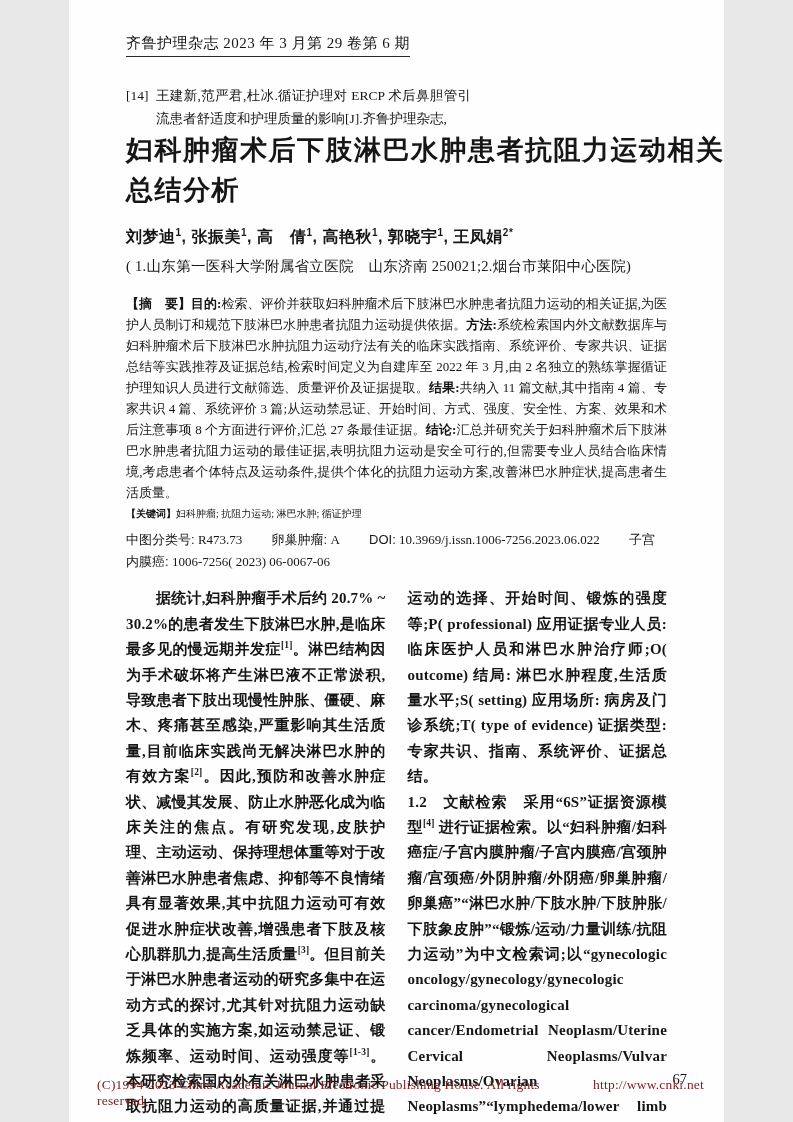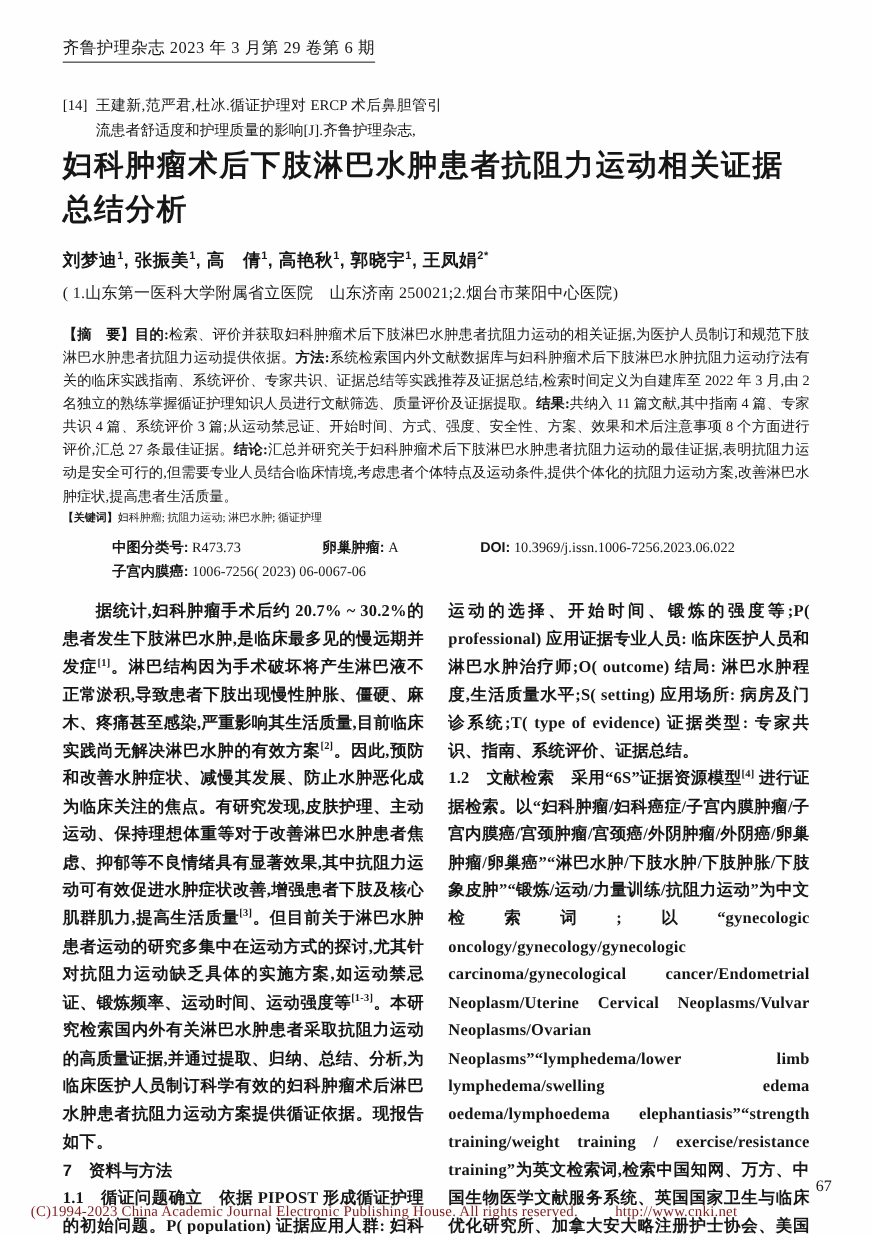--- a/index.html
+++ b/index.html
@@ -1,18 +1,18 @@
 <!DOCTYPE html>
 <html><head>
 <meta charset="utf-8">
 <style>
   html,body{margin:0;padding:0;background:#e8e8e8;}
   .page{
     position:relative;
-    width:793px;height:1122px;
+    width:655px;height:1122px;
     margin:0 auto;
     background:#fefefe;
     font-family:"Liberation Serif","DejaVu Serif",serif;
     color:#161616;
     box-sizing:border-box;
     padding:34px 57px 0 57px;
     overflow:hidden;
   }
   
   .journal-line{
@@ -43,21 +43,21 @@
     font-size:16px;font-weight:600;letter-spacing:.5px;
   }
   .authors sup{font-size:10px;font-weight:600;}
   .affiliation{margin-top:9px;font-size:14.5px;letter-spacing:.3px;}
   
   .abstract{margin-top:17px;font-size:13px;line-height:21px;text-align:justify;}
   .blk-label{font-family:"Liberation Sans","DejaVu Sans",sans-serif;font-weight:700;}
   .ab-label{font-weight:700;}
   .keywords{font-size:10px;line-height:21px;margin-top:0;}
   .meta-line{margin-top:5px;font-size:13px;line-height:22px;}
-  .meta-line .lbl{font-family:"Liberation Sans","DejaVu Sans",sans-serif;font-weight:700;margin-left:45px;}
+  .meta-line .lbl{font-family:"Liberation Sans","DejaVu Sans",sans-serif;font-weight:400;}
   .meta-line .val{margin-right:26px;}
   
   .columns{display:flex;margin-top:13px;gap:22px;}
   .col{width:329px;font-size:15px;line-height:25.4px;text-align:justify;letter-spacing:.2px;}
   .col p{margin:0;font-weight:bold;}
   .col p.indent{text-indent:2em;}
   .section-heading{
     font-family:"Liberation Sans","DejaVu Sans",sans-serif;
     font-weight:700;font-size:15px;
   }

